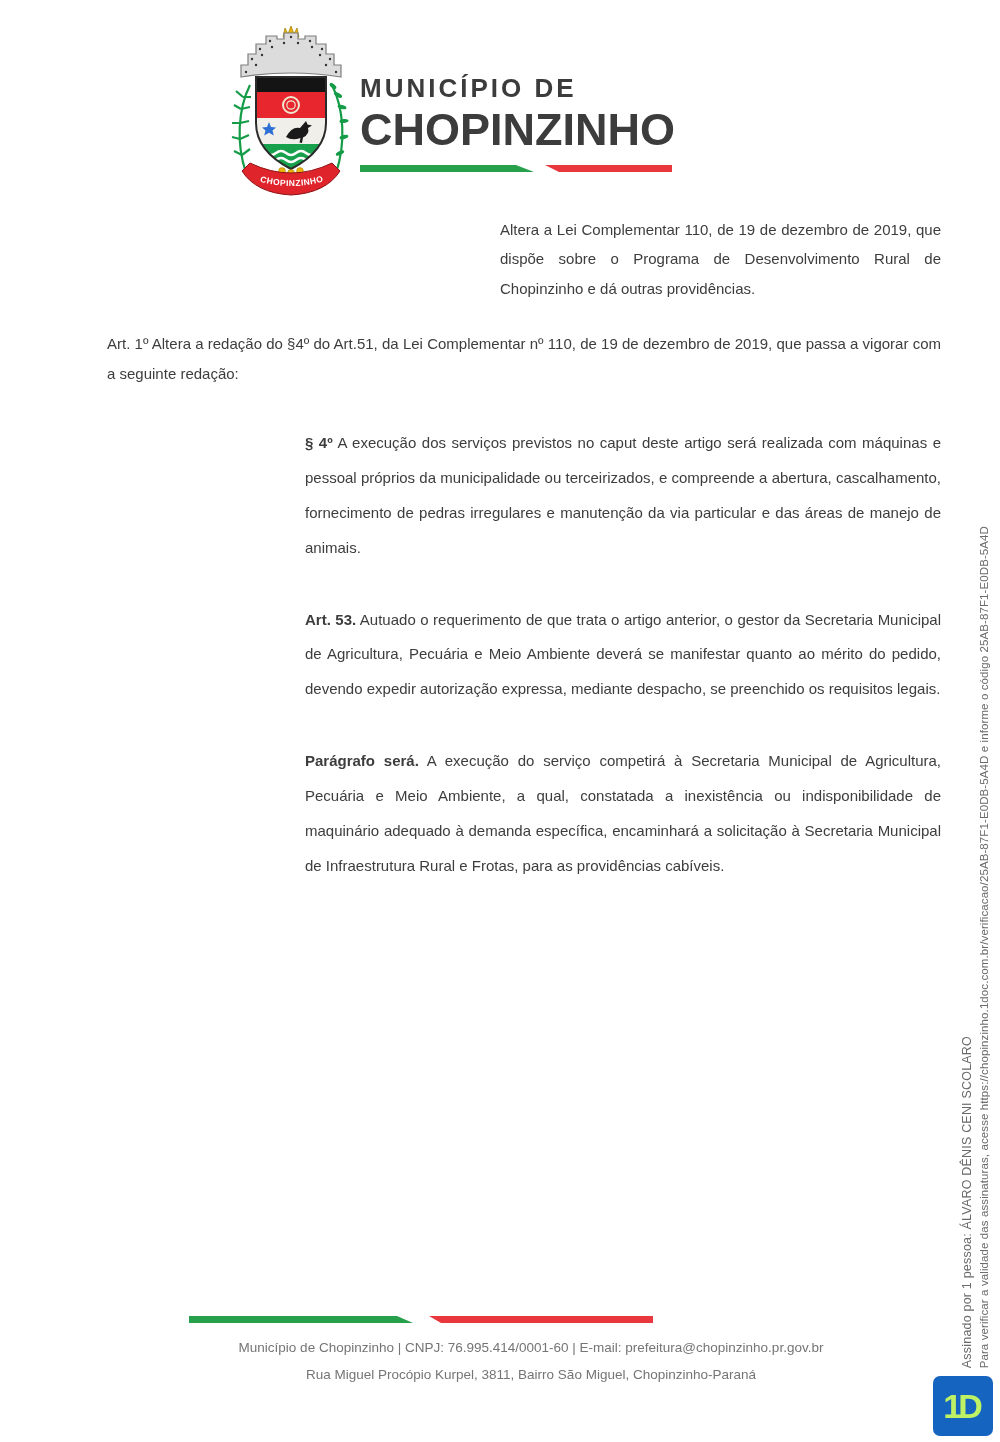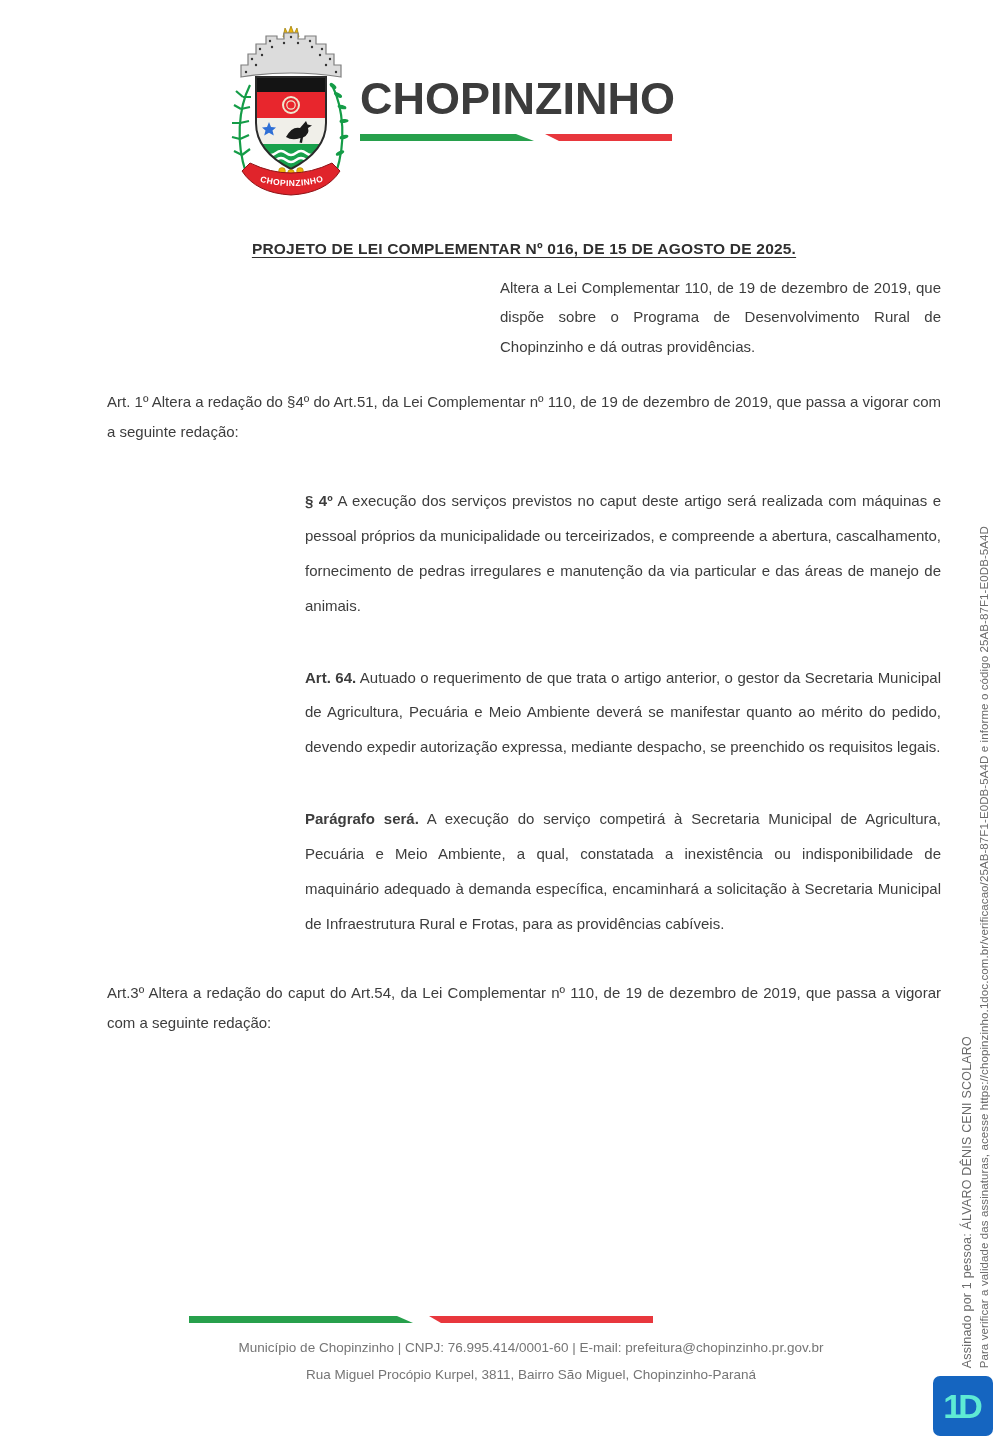--- a/index.html
+++ b/index.html
@@ -102,21 +102,21 @@
   }
   .sig-line.l1 { right: 26px; font-size: 12.5px; letter-spacing: 0.2px; }
   .sig-line.l2 { right: 10px; font-size: 11.5px; letter-spacing: 0.1px; }
   .doc-badge {
     position: absolute;
     right: 7px; bottom: 6px;
     width: 60px; height: 60px;
     background: #1565C0;
     border-radius: 7px;
     display: flex; align-items: center; justify-content: center;
-    color: #5eead4;
+    color: #bef264;
     font-weight: 800;
     font-size: 34px;
     letter-spacing: -4px;
     padding-right: 4px;
   }
 </style>
 </head>
 <body>
 
 <div class="page">
@@ -186,44 +186,43 @@
           <circle cx="74" cy="146" r="3.4"></circle>
       </g>
       <path d="M16,146 L24,138 Q65,158 106,138 L114,146 Q100,168 65,170 Q30,168 16,146 Z" fill="#E0242B" stroke="#8E1216" stroke-width="1"></path>
       <path id="ribbonTextPath" d="M28,155 Q65,167 102,155" fill="none"></path>
       <text font-size="8.5" font-weight="bold" fill="#ffffff" letter-spacing="0.5" font-family="Liberation Sans, sans-serif">
         <textPath href="#ribbonTextPath" startOffset="6">CHOPINZINHO</textPath>
       </text>
     </svg>
 
     <div class="wordmark">
+      <div class="line1">MUNICÍPIO DE</div>
       <div class="line2">CHOPINZINHO</div>
       <div class="brand-bar">
         <span class="bar-green"></span>
         <span class="bar-red"></span>
       </div>
     </div>
   </div>
 
   <div class="content">
 
-    <div class="doc-title">PROJETO DE LEI COMPLEMENTAR Nº 016, DE 15 DE AGOSTO DE 2025.</div>
 
     <p class="ementa">Altera a Lei Complementar 110, de 19 de dezembro de 2019, que dispõe sobre o Programa de Desenvolvimento Rural de Chopinzinho e dá outras providências.</p>
 
     <p class="art">Art. 1º Altera a redação do §4º do Art.51, da Lei Complementar nº 110, de 19 de dezembro de 2019, que passa a vigorar com a seguinte redação:</p>
 
     <p class="quote"><b>§ 4º</b> <span>A execução dos serviços previstos no caput deste artigo será realizada com máquinas e pessoal próprios da municipalidade ou terceirizados, e compreende a abertura, cascalhamento, fornecimento de pedras irregulares e manutenção da via particular e das áreas de manejo de animais.</span></p>
 
 
-    <p class="quote"><b>Art. 64.</b> <span>Autuado o requerimento de que trata o artigo anterior, o gestor da Secretaria Municipal de Agricultura, Pecuária e Meio Ambiente deverá se manifestar quanto ao mérito do pedido, devendo expedir autorização expressa, mediante despacho, se preenchido os requisitos legais.</span></p>
+    <p class="quote"><b>Art. 53.</b> <span>Autuado o requerimento de que trata o artigo anterior, o gestor da Secretaria Municipal de Agricultura, Pecuária e Meio Ambiente deverá se manifestar quanto ao mérito do pedido, devendo expedir autorização expressa, mediante despacho, se preenchido os requisitos legais.</span></p>
 
     <p class="quote"><b>Parágrafo será.</b> <span>A execução do serviço competirá à Secretaria Municipal de Agricultura, Pecuária e Meio Ambiente, a qual, constatada a inexistência ou indisponibilidade de maquinário adequado à demanda específica, encaminhará a solicitação à Secretaria Municipal de Infraestrutura Rural e Frotas, para as providências cabíveis.</span></p>
 
-    <p class="art">Art.3º Altera a redação do caput do Art.54, da Lei Complementar nº 110, de 19 de dezembro de 2019, que passa a vigorar com a seguinte redação:</p>
 
   </div>
 
   <div class="footer">
     <div class="footer-bars">
       <span class="bar-green"></span>
       <span class="bar-red"></span>
     </div>
     <div class="footer-line l1">Município de Chopinzinho | CNPJ: 76.995.414/0001-60 | E-mail: prefeitura@chopinzinho.pr.gov.br</div>
     <div class="footer-line l2">Rua Miguel Procópio Kurpel, 3811, Bairro São Miguel, Chopinzinho-Paraná</div>

